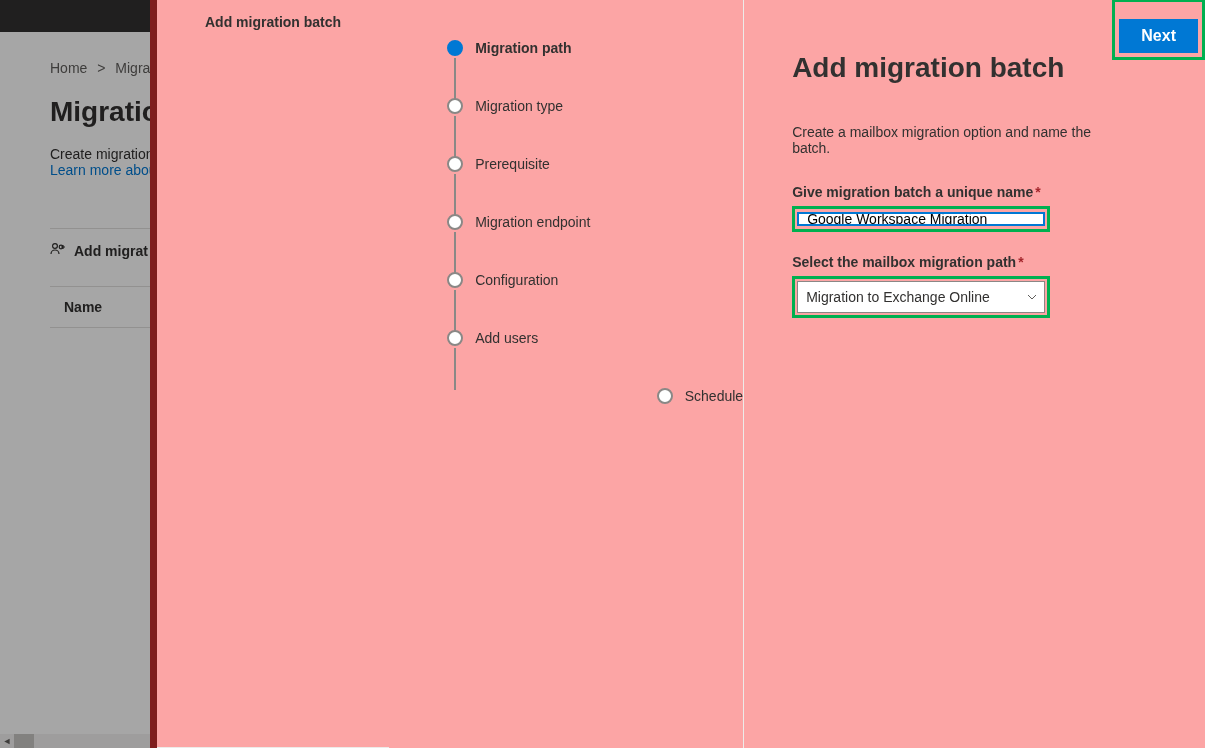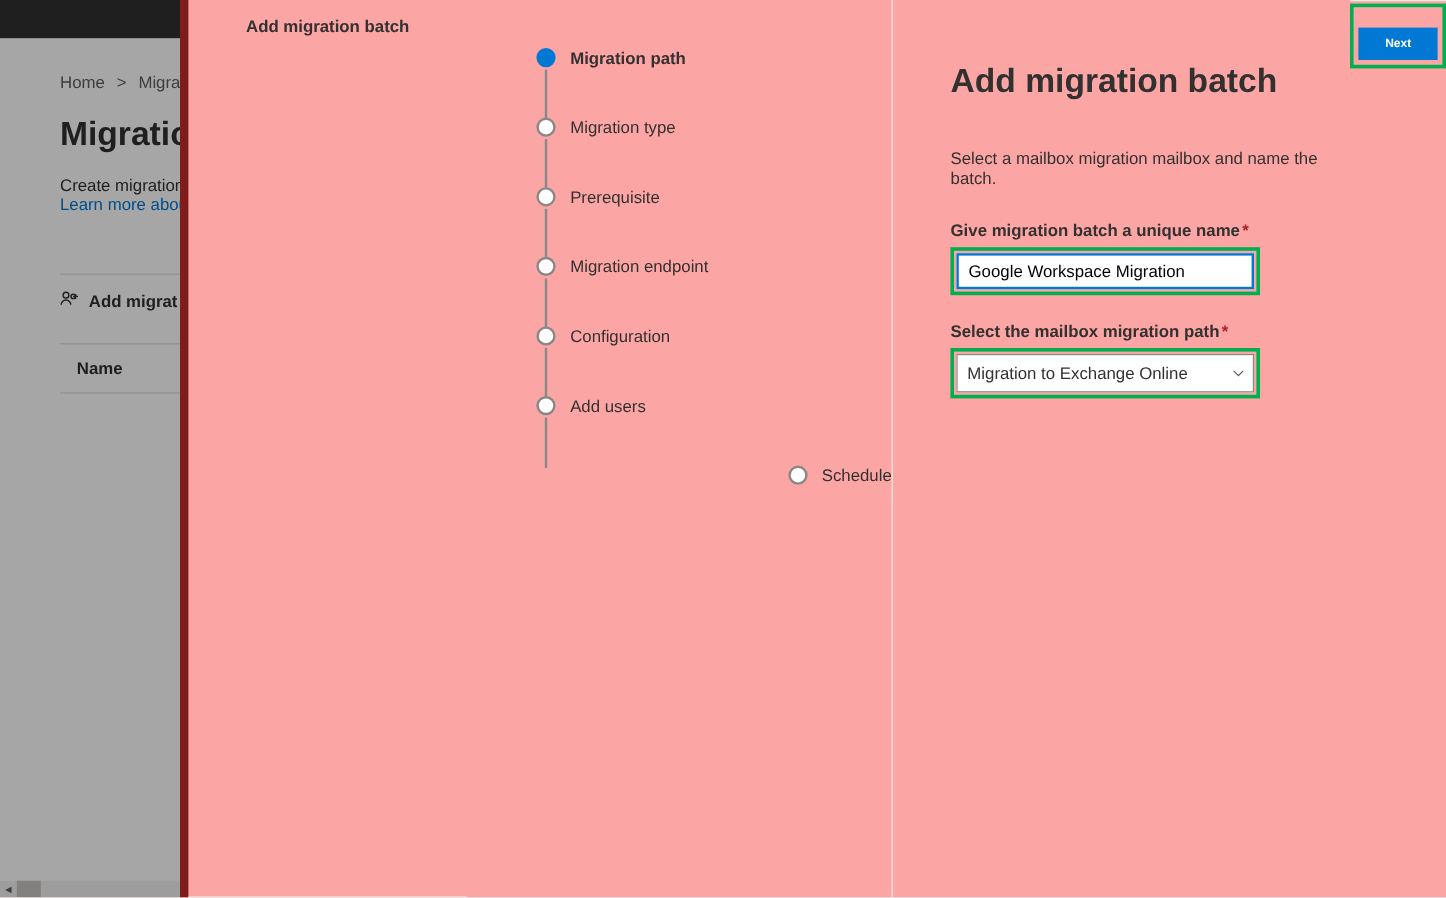--- a/index.html
+++ b/index.html
@@ -198,21 +198,21 @@
   .req { color:#a4262c; margin-left:2px; }
 
   .highlight-box {
     border: 3px solid #00b050;
     padding: 2px;
     display:inline-block;
     margin-bottom: 22px;
   }
   .text-input {
     width: 248px;
-    height: 30px;
+    height: 14px;
     border: 2px solid #0078d4;
     padding: 0 8px;
     font-size:14px;
     font-family:inherit;
     outline:none;
   }
 
   .select-wrap {
     width: 248px;
     height: 32px;
@@ -229,21 +229,21 @@
     color:#605e5c;
   }
 
   .next-wrap {
     border:3px solid #00b050;
     padding:4px;
   }
   .next-btn {
     background:#0078d4;
     color:#fff;
-    font-size:10px;
+    font-size:16px;
     font-weight:600;
     border:none;
     padding: 8px 22px;
     cursor:pointer;
     margin-top:13px;
   }
 </style>
 </head>
 <body>
 
@@ -318,21 +318,21 @@
         </li>
         <li class="step">
           <span class="marker"></span>
           <span class="step-label">Schedule</span>
         </li>
       </ul>
     </div>
 
     <div class="panel-main">
       <h1 class="main-title">Add migration batch</h1>
-      <p class="main-sub">Select a mailbox migration mailbox and name the batch.</p>
+      <p class="main-sub">Create a mailbox migration option and name the batch.</p>
 
       <label class="form-label">
         <span>Give migration batch a unique name</span><span class="req">*</span>
       </label>
       <div class="highlight-box">
         <input class="text-input" type="text" value="Google Workspace Migration" style="">
       </div>
 
       <label class="form-label">
         <span>Select the mailbox migration path</span><span class="req">*</span>

